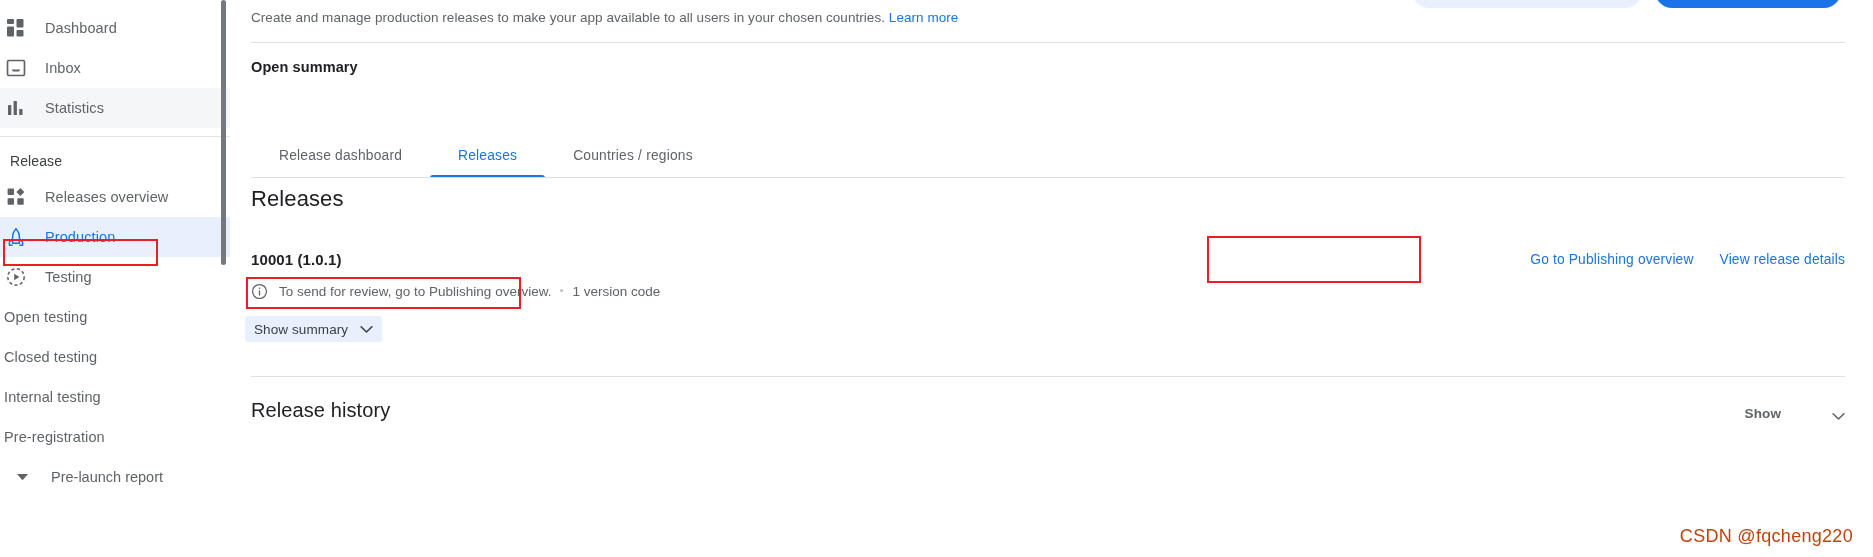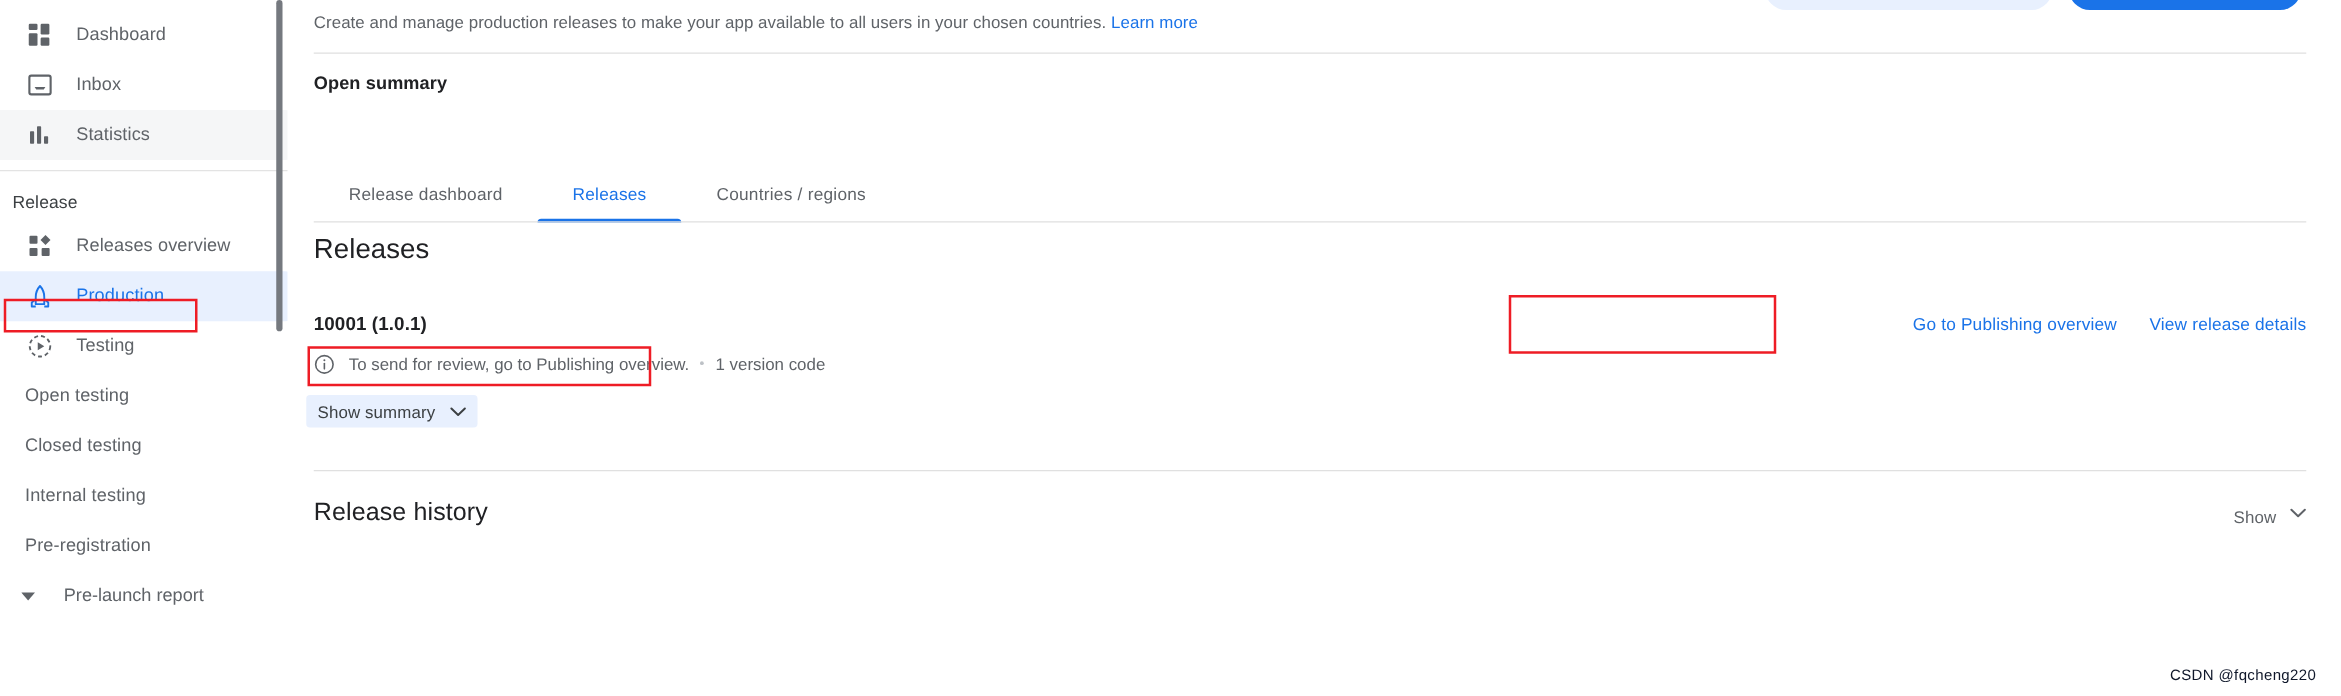--- a/index.html
+++ b/index.html
@@ -24,21 +24,21 @@
     width: 248px;
     height: 557px;
     background: #ffffff;
     overflow: hidden;
   }
   .nav-item {
     position: relative;
     display: flex;
     align-items: center;
     height: 40px;
-    padding-left: 20px;
+    padding-left: 4px;
     border-radius: 0 20px 20px 0;
     color: #5f6368;
     font-size: 14.5px;
     box-sizing: border-box;
     cursor: pointer;
     white-space: nowrap;
   }
   .nav-item .nav-ico {
     width: 24px;
     height: 24px;
@@ -333,35 +333,36 @@
     font-size: 20px;
     color: #202124;
     font-weight: 400;
     letter-spacing: .1px;
   }
   #history-show {
     position: absolute;
     top: 406px;
     right: 28px;
     display: flex;
-    align-items: flex-start;
+    align-items: flex-end;
     font-size: 13.5px;
-    font-weight: 400;
+    font-weight: 700;
     color: #5f6368;
     letter-spacing: .1px;
     cursor: pointer;
+    gap: 40px;
   }
   #history-show .chev { margin-left: 11px; display: flex; align-items: center; }
 
   #watermark {
     position: absolute;
     right: 20px;
     bottom: 10px;
-    font-size: 12px;
-    color: #0f172a;
+    font-size: 18px;
+    color: #c2410c;
     letter-spacing: .3px;
     white-space: nowrap;
   }
   .icon svg { display: block; }
 </style>
 </head>
 <body>
 
 <div id="page">
 

